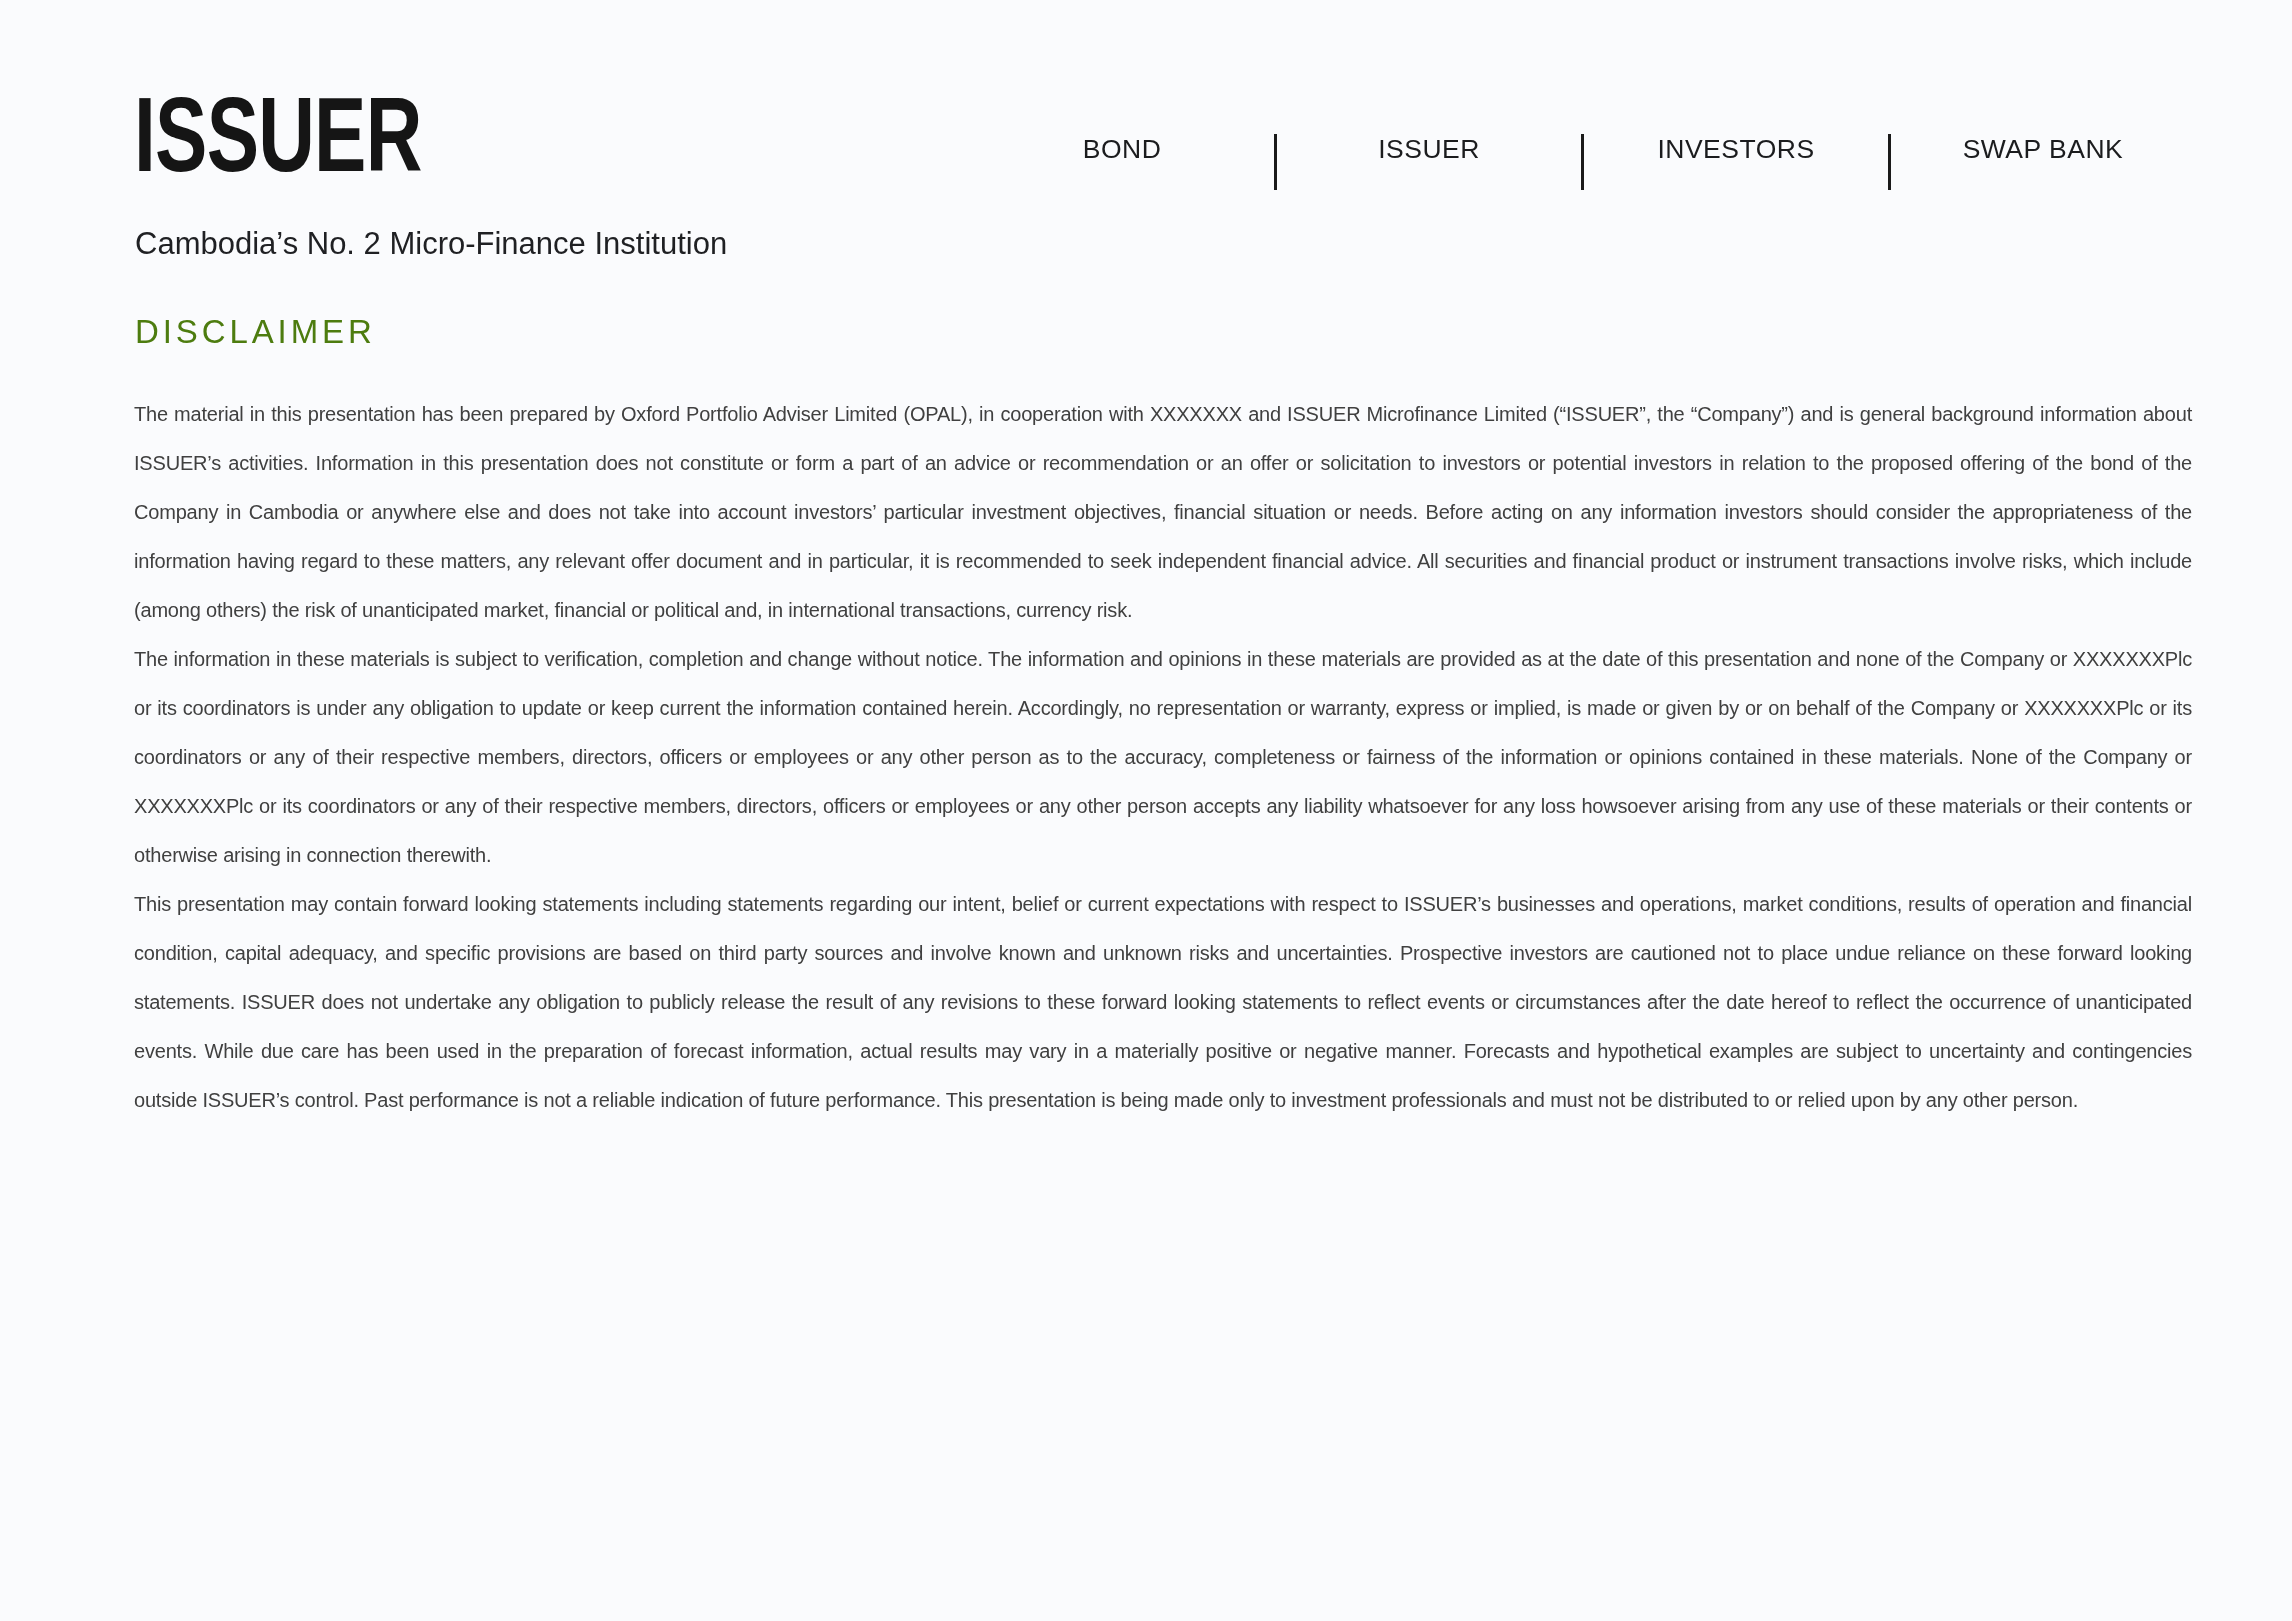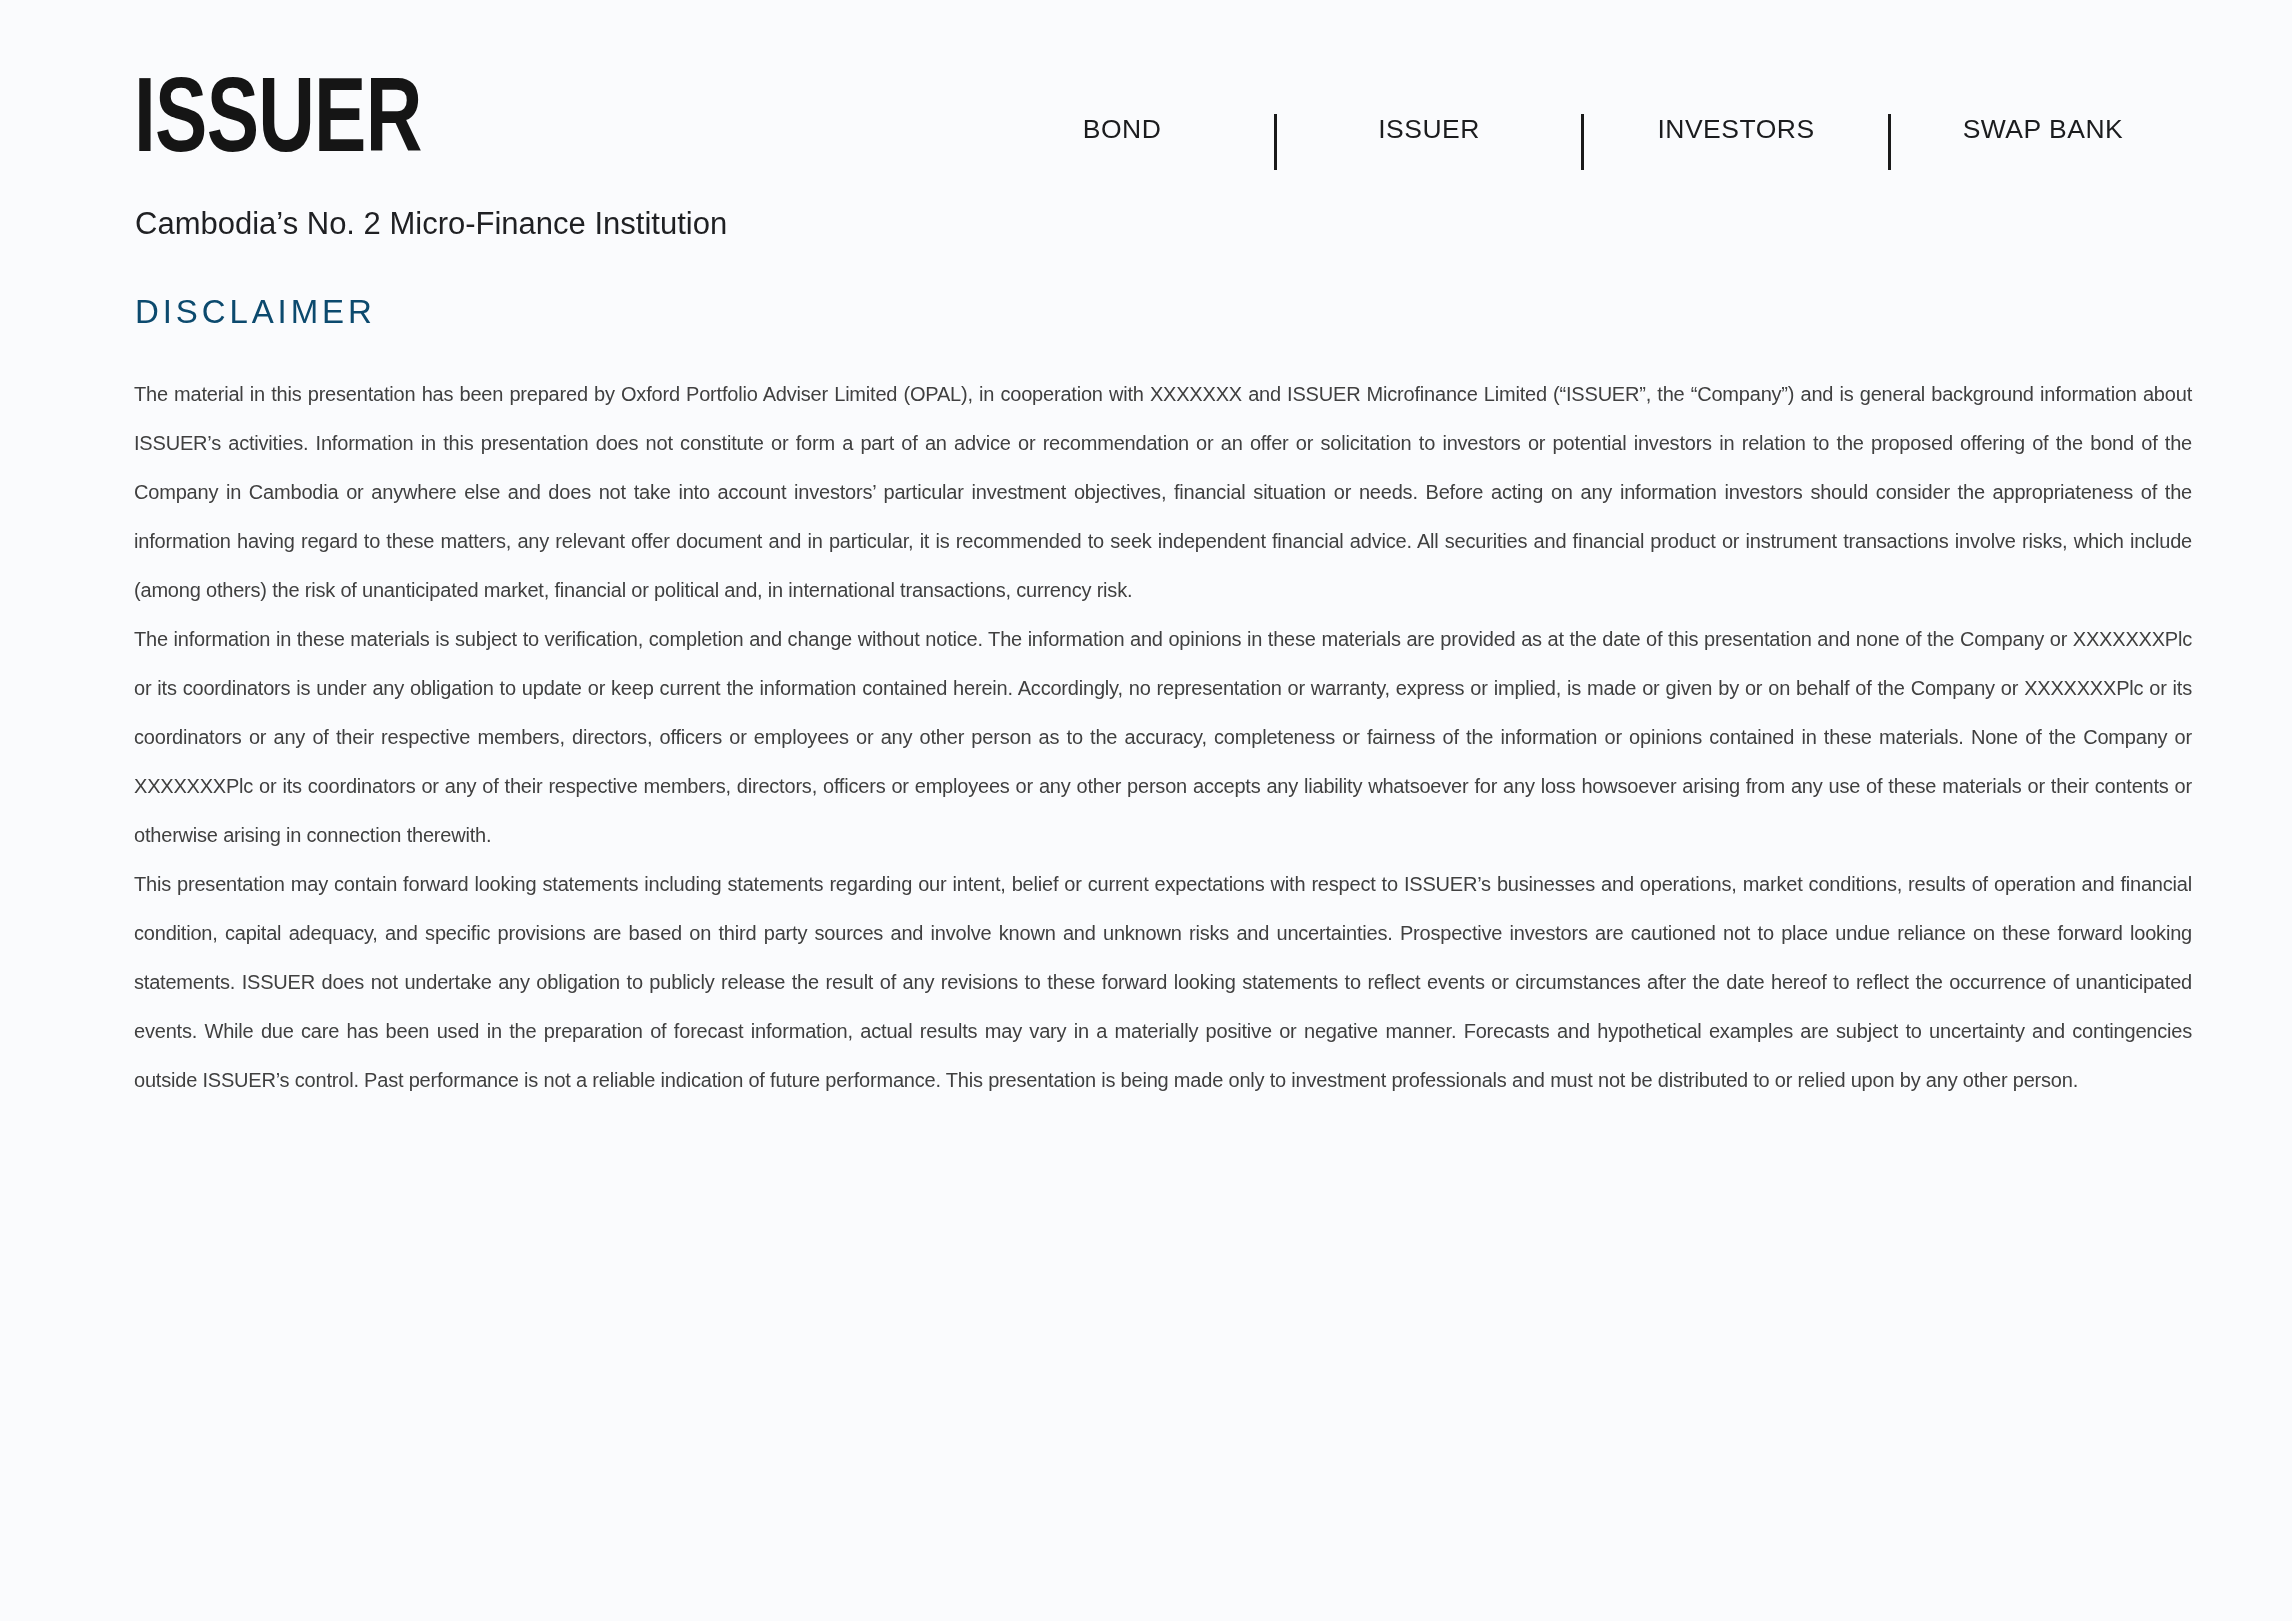--- a/index.html
+++ b/index.html
@@ -7,20 +7,21 @@
     padding: 0;
     background: #fafbfd;
     font-family: "Liberation Sans", sans-serif;
   }
   .slide {
     position: relative;
     width: 2293px;
     height: 1348px;
     background: #fafbfd;
     overflow: hidden;
+    margin-top: 20px;
   }
 
   
   .brand-title {
     position: absolute;
     left: 134px;
     top: 63px;
     margin: 0;
     font-size: 106px;
     line-height: 102px;
@@ -72,21 +73,21 @@
   
   .section-heading {
     position: absolute;
     left: 135px;
     top: 292px;
     margin: 0;
     font-size: 33px;
     line-height: 39px;
     font-weight: 400;
     letter-spacing: 3.9px;
-    color: #0c4a6e;
+    color: #4d7c0f;
   }
 
   
   .body-text {
     position: absolute;
     left: 134px;
     top: 370px;
     width: 2058px;
     font-size: 20px;
     line-height: 49px;

